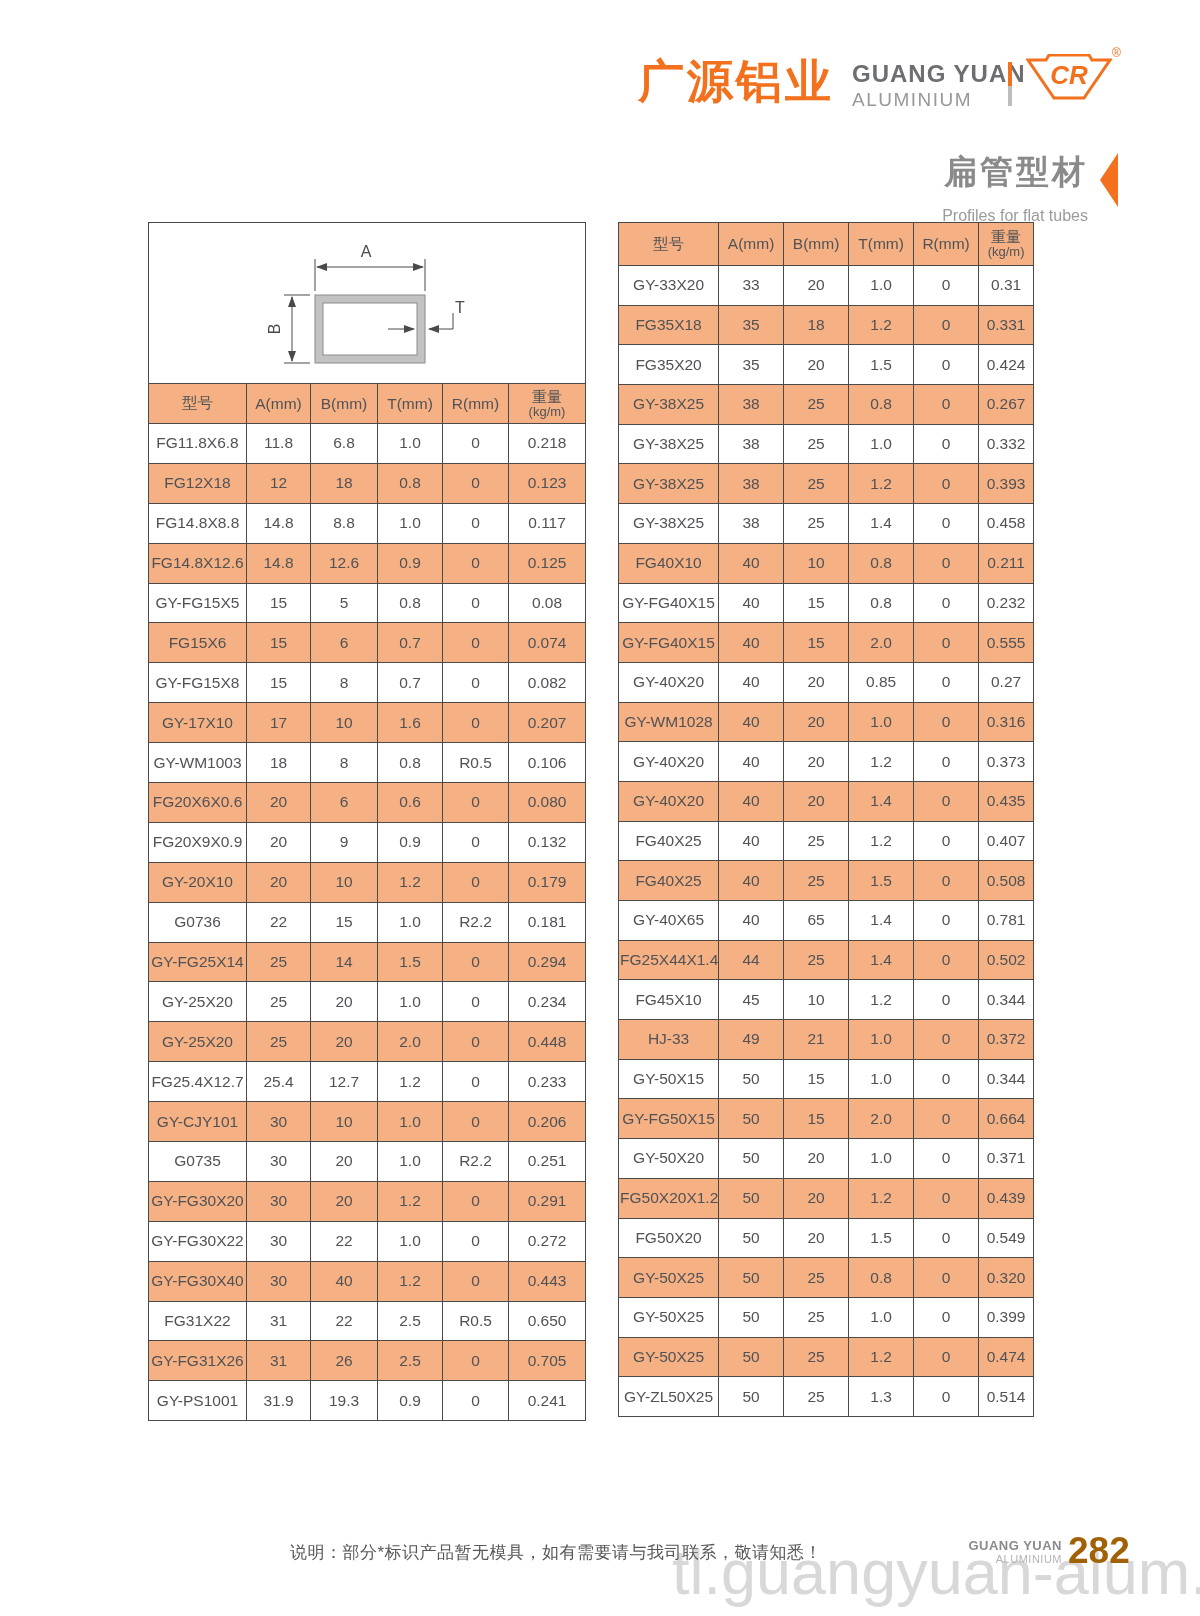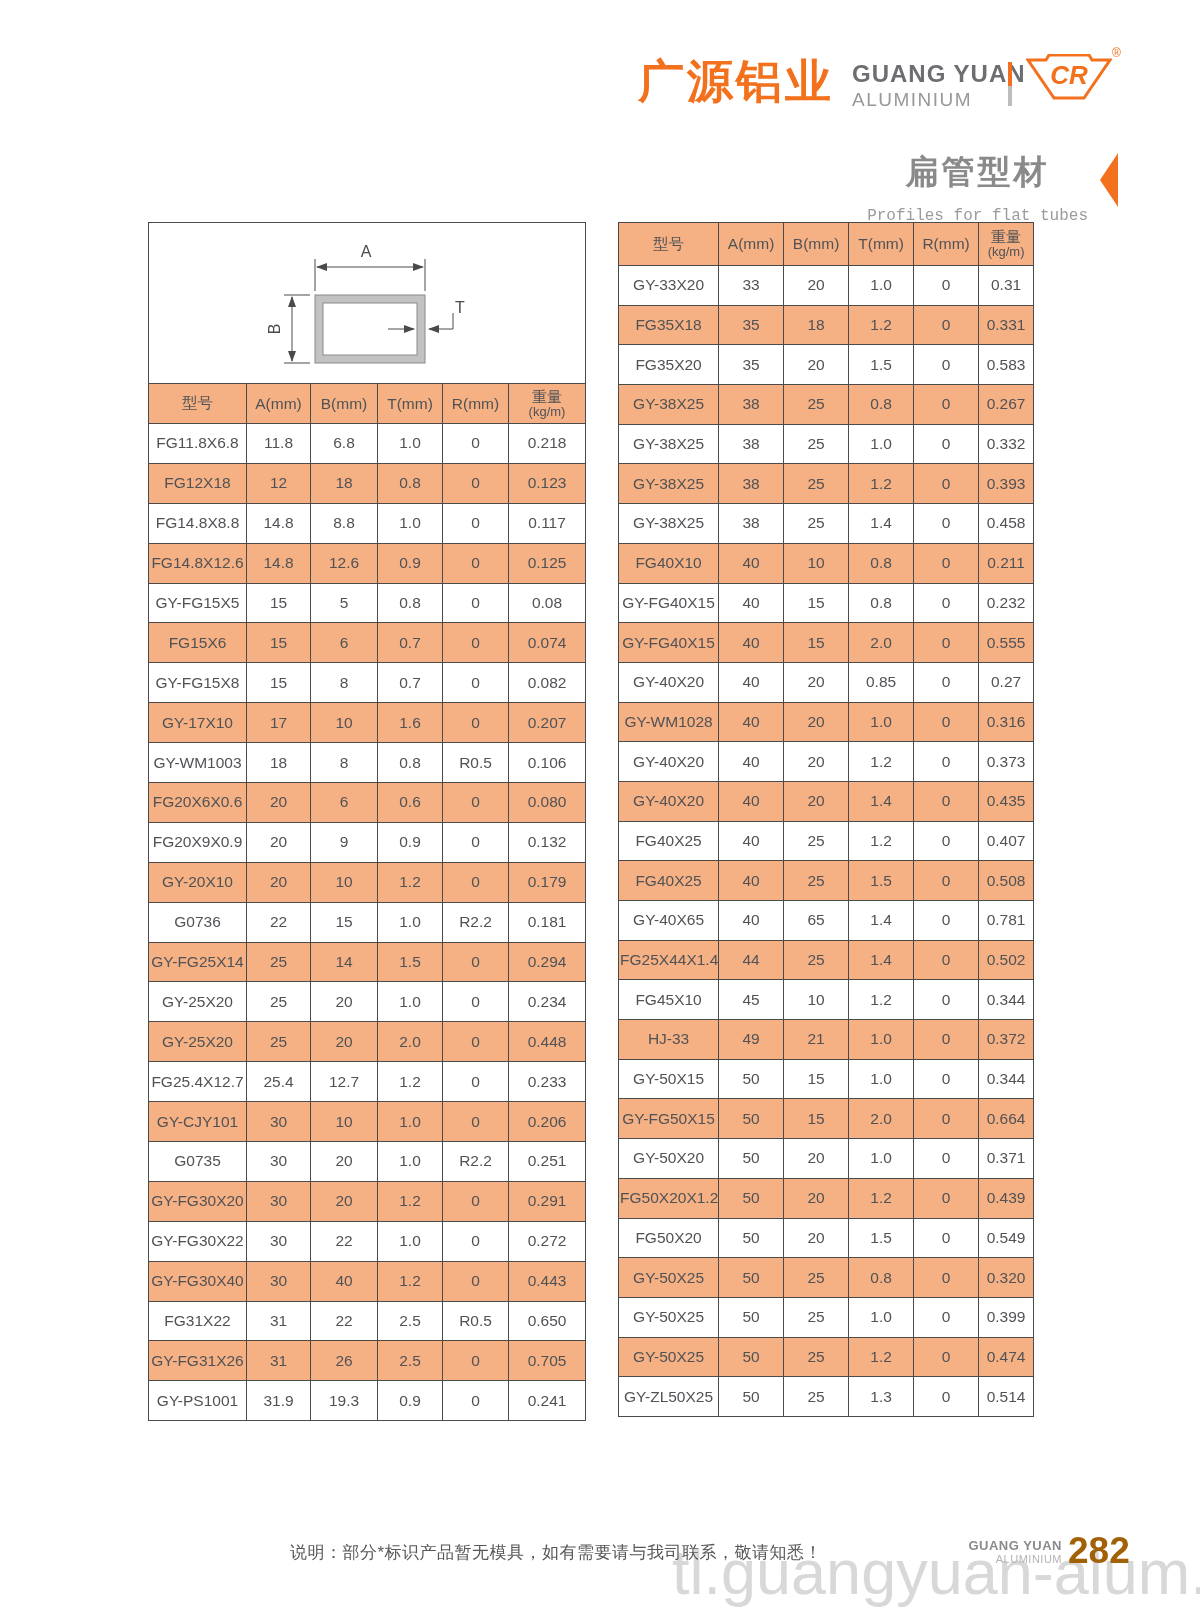--- a/index.html
+++ b/index.html
@@ -11,21 +11,21 @@
              color:#F3701D; letter-spacing:3px; white-space:nowrap; }
   .logo-en { position:absolute; left:852px; top:60px; text-align:left; }
   .logo-en .l1 { font-size:24px; font-weight:bold; color:#6d6e71; letter-spacing:1px; }
   .logo-en .l2 { font-size:19px; color:#97989a; letter-spacing:1.5px; margin-top:1px; }
   .logo-divider { position:absolute; left:1008px; top:62px; width:4px; height:44px;
                   background:linear-gradient(#F3701D 0 55%, #bdbdbd 55% 100%); }
   .logo-badge { position:absolute; left:1026px; top:54px; }
   .reg-mark { position:absolute; left:1112px; top:46px; font-size:12px; color:#F3701D; }
 
   
-  .section-block { position:absolute; right:112px; top:150px; text-align:center;font-family:Liberation Mono, monospace; }
+  .section-block { position:absolute; right:112px; top:150px; text-align:right; }
   .section-cn { font-size:33px; color:#8a8a8a; letter-spacing:3px; font-weight:600; }
   .section-en { font-size:16px; color:#9b9b9b; margin-top:12px; }
   .section-triangle { position:absolute; left:1100px; top:153px; width:0; height:0;
                       border-top:27px solid transparent; border-bottom:27px solid transparent;
                       border-right:18px solid #F3701D; }
 
   
   .tables { position:absolute; left:148px; top:222px; display:flex; gap:32px; align-items:flex-start; }
   table.spec { border-collapse:collapse; table-layout:fixed; }
   table.spec td, table.spec th { border:1px solid #4a4a4a; text-align:center; vertical-align:middle;
@@ -377,21 +377,21 @@
             <td class="data">1.2</td>
             <td class="data">0</td>
             <td class="data">0.331</td>
           </tr>
           <tr>
             <td class="data model">FG35X20</td>
             <td class="data">35</td>
             <td class="data">20</td>
             <td class="data">1.5</td>
             <td class="data">0</td>
-            <td class="data">0.583</td>
+            <td class="data">0.424</td>
           </tr>
           <tr class="alt">
             <td class="data model">GY-38X25</td>
             <td class="data">38</td>
             <td class="data">25</td>
             <td class="data">0.8</td>
             <td class="data">0</td>
             <td class="data">0.267</td>
           </tr>
           <tr>

